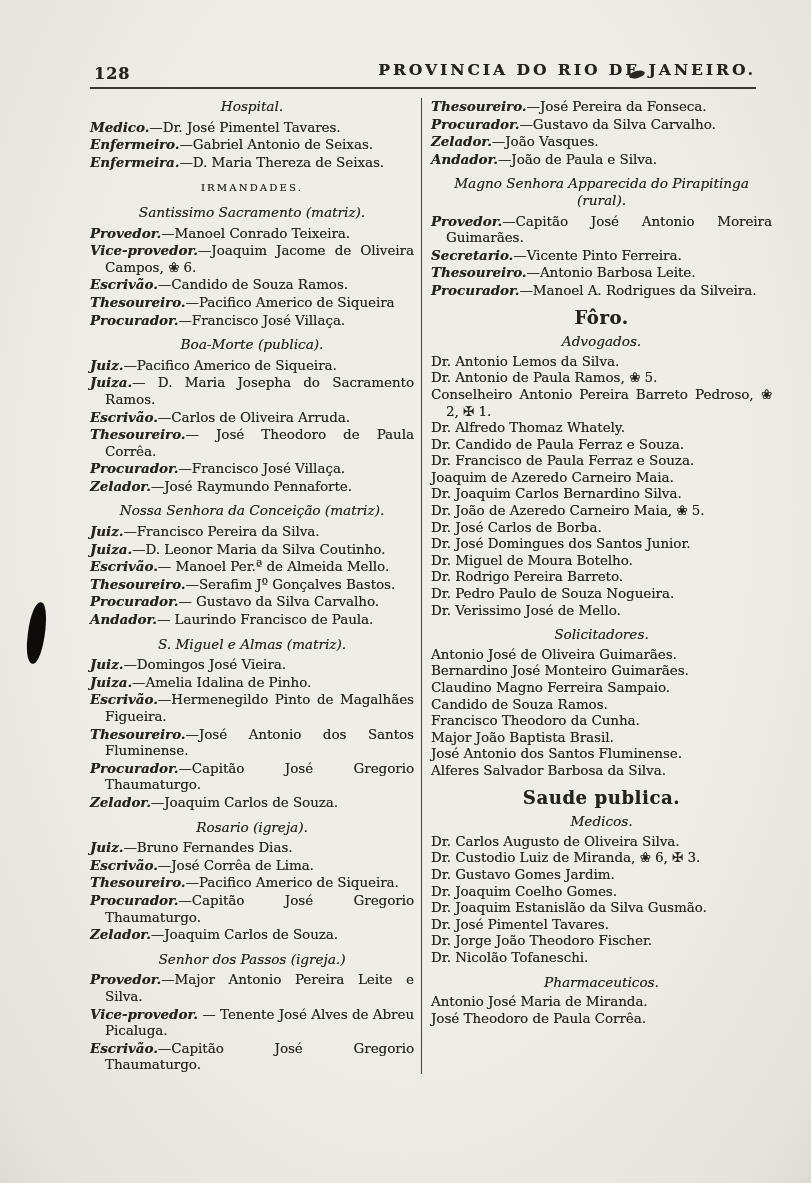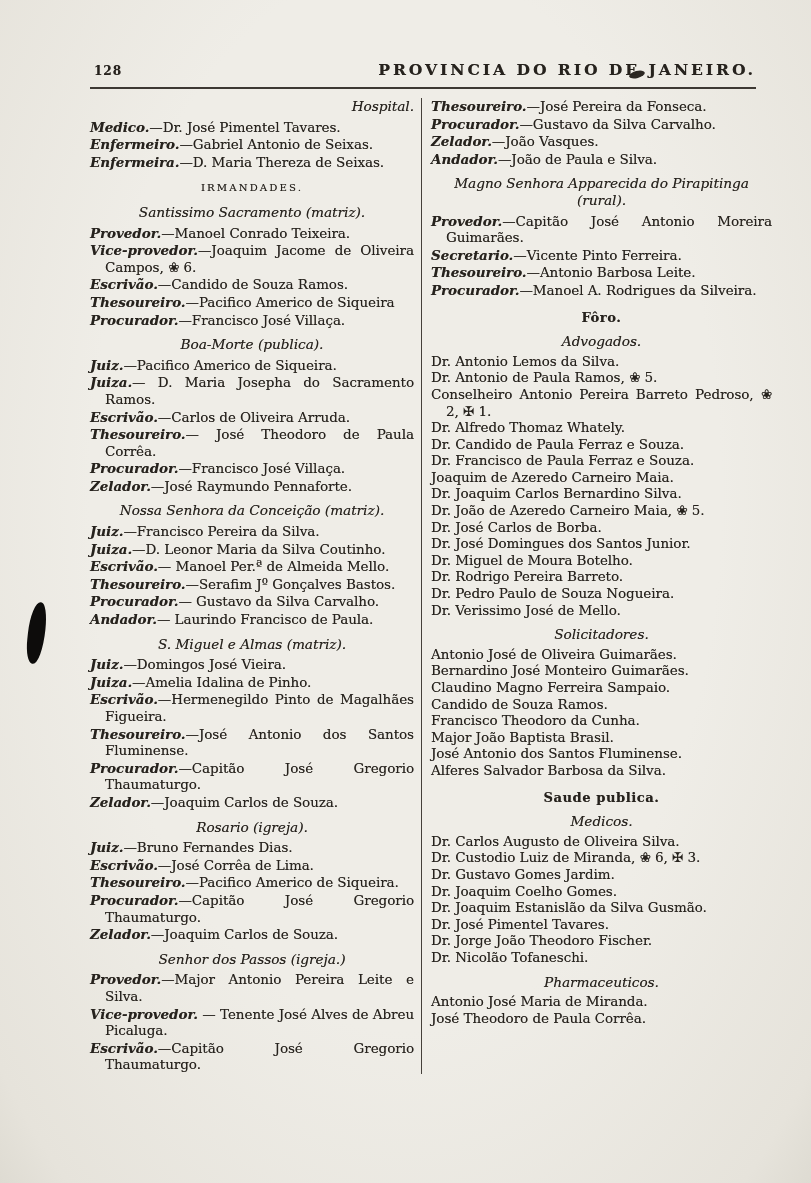--- a/index.html
+++ b/index.html
@@ -14,43 +14,43 @@
     background: radial-gradient(ellipse at 50% 42%, #efede7 55%, #e6e3db 92%, #dedbd2 100%);
     color: #26221d;
     text-shadow: 0.2px 0.2px 0.5px rgba(45,40,35,0.55);
   }
   .header {
     position: absolute; left: 90px; top: 60px; width: 666px;
     border-bottom: 2px solid #3d3833; padding-bottom: 8px;
   }
   .page-number {
     position: absolute; left: 4px; top: 4px;
-    font-size: 12px; font-weight: bold; letter-spacing: 1px;
+    font-size: 16px; font-weight: bold; letter-spacing: 1px;
   }
   .title {
     text-align: right; font-weight: bold;
     font-size: 15.5px; letter-spacing: 3px;
   }
   .content {
     position: absolute; left: 90px; top: 98px; width: 682px;
     display: flex;
     font-size: 13.4px; line-height: 16.6px;
   }
   .col-left  { width: 332px; padding-right: 7px; border-right: 1px solid #45403a; }
   .col-right { flex: 1; padding-left: 9px; }
   .entry {
     text-align: justify;
     padding-left: 15px; text-indent: -15px;
   }
   .role { font-style: italic; font-weight: bold; }
   .heading { text-align: center; }
   .heading.italic    { font-style: italic; font-size: 13.6px; margin: 7px 0 4px; }
   .heading.smallcaps { font-size: 10px; letter-spacing: 2.2px; margin: 9px 0 6px; }
-  .heading.bold      { font-weight: bold; font-size: 13px; letter-spacing: 0.6px; margin: 10px 0 5px; }
-  .section:first-child > .heading { margin-top: 0; text-align: right; }
+  .heading.bold      { font-weight: bold; font-size: 18px; letter-spacing: 0.6px; margin: 10px 0 5px; }
+  .section:first-child > .heading { margin-top: 0; }
   .blob {
     position: absolute; left: 28px; top: 602px; width: 17px; height: 62px;
     background: #0d0c0b;
     border-radius: 60% 40% 55% 45% / 55% 45% 60% 40%;
     transform: rotate(6deg);
   }
   .smudge {
     position: absolute; left: 629px; top: 71px; width: 16px; height: 7px;
     background: #2b2722; border-radius: 50%; transform: rotate(-14deg);
   }

